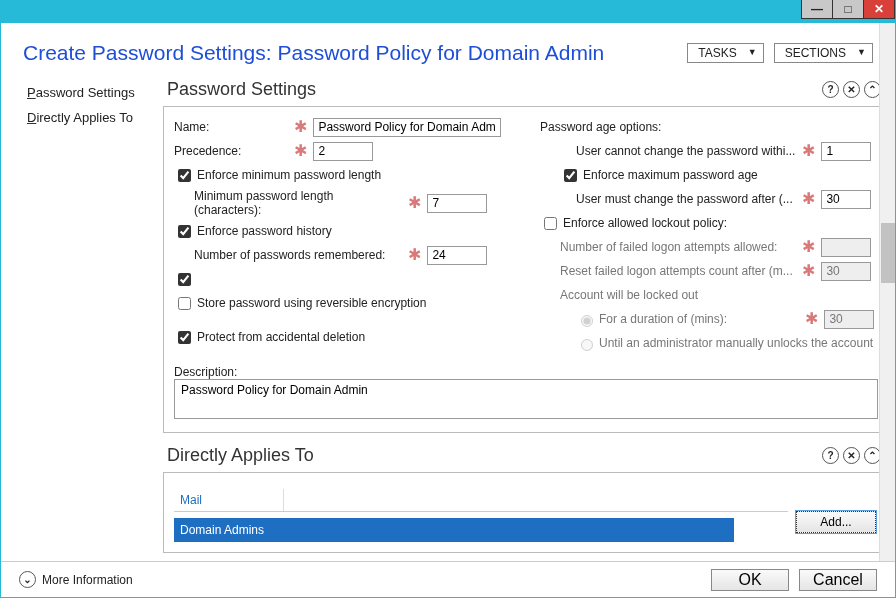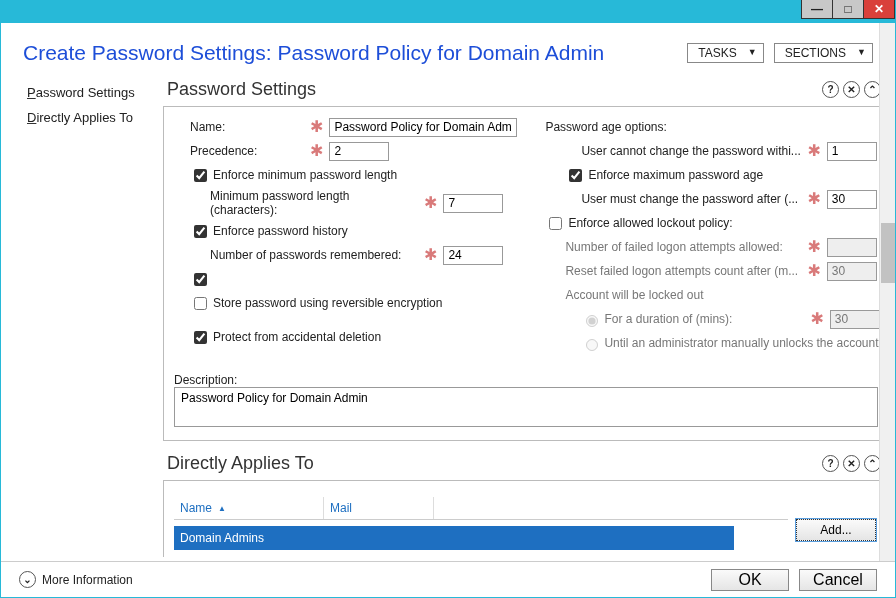--- a/index.html
+++ b/index.html
@@ -22,21 +22,21 @@
   .sidebar { width: 162px; padding: 8px 0 0 26px; }
   .sidebar div { margin-bottom: 10px; font-size:13px; }
   .under { text-decoration: underline; text-decoration-color:#333; }
   .main { flex:1; padding: 0 6px 0 0; overflow:hidden; }
 
   .section-head { display:flex; align-items:center; padding: 2px 8px 6px 4px; }
   .section-title { font-size: 18px; color:#333; font-weight:300; flex:1; }
   .round-btn { width:17px; height:17px; border:1px solid #555; border-radius:50%; display:inline-flex; align-items:center; justify-content:center; font-size:10px; margin-left:4px; background:#fff; font-weight:bold; }
 
   .panel { border:1px solid #bbb; padding:10px 10px 10px 10px; position:relative; }
-  .panel .grid2 { display:flex; gap:28px;margin-left:16px; }
+  .panel .grid2 { display:flex; gap:28px; }
   .col { width:50%; }
   .row { display:flex; align-items:center; margin-bottom:4px; min-height:20px; }
   .label { }
   .req { color:#d97a7a; font-size:16px; padding:0 6px; line-height:10px; }
   input[type=text] { border:1px solid #999; height:19px; padding:1px 4px; font-size:12px; background:#fff; }
   input[disabled] { background:#eee; color:#777; }
   .chk { width:13px; height:13px; margin-right:6px; accent-color:#333; }
   .indent { padding-left: 20px; }
   .indent2 { padding-left: 36px; }
 
@@ -180,41 +180,37 @@
               <span style="width:200px" class="gray">For a duration of (mins):</span>
               <span class="req">✱</span>
               <input type="text" style="width: 50px;" disabled="" value="30">
             </div>
             <div class="row indent2">
               <input type="radio" class="radio" disabled="" style="">
               <span class="gray">Until an administrator manually unlocks the account</span>
             </div>
           </div>
         </div>
-        <div style="margin-top:16px">
+        <div style="margin-top:8px">
           <div>Description:</div>
           <textarea class="desc-box" style="">Password Policy for Domain Admin</textarea>
         </div>
       </div>
 
       <div class="section-head" style="margin-top:10px">
         <div class="section-title">Directly Applies To</div>
         <div class="round-btn">?</div>
         <div class="round-btn">✕</div>
         <div class="round-btn">⌃</div>
       </div>
 
       <div class="panel">
         <div class="applies-body">
           <div class="applies-left">
             <div class="table-head">
-              <div class="th th1">
-                  <span>Name</span> 
-                  <span class="sortarrow">▲</span>
-                </div>
               <div class="th" style="width:110px">Mail</div>
               <div class="th" style="flex:1; border-right:none"></div>
             </div>
             <div class="table-row">Domain Admins</div>
           </div>
           <div style="width:90px; display:flex; flex-direction:column; gap:5px; padding-top:28px; padding-left:8px">
             <button class="sbtn selected">Add...</button>
 
           </div>
         </div>

